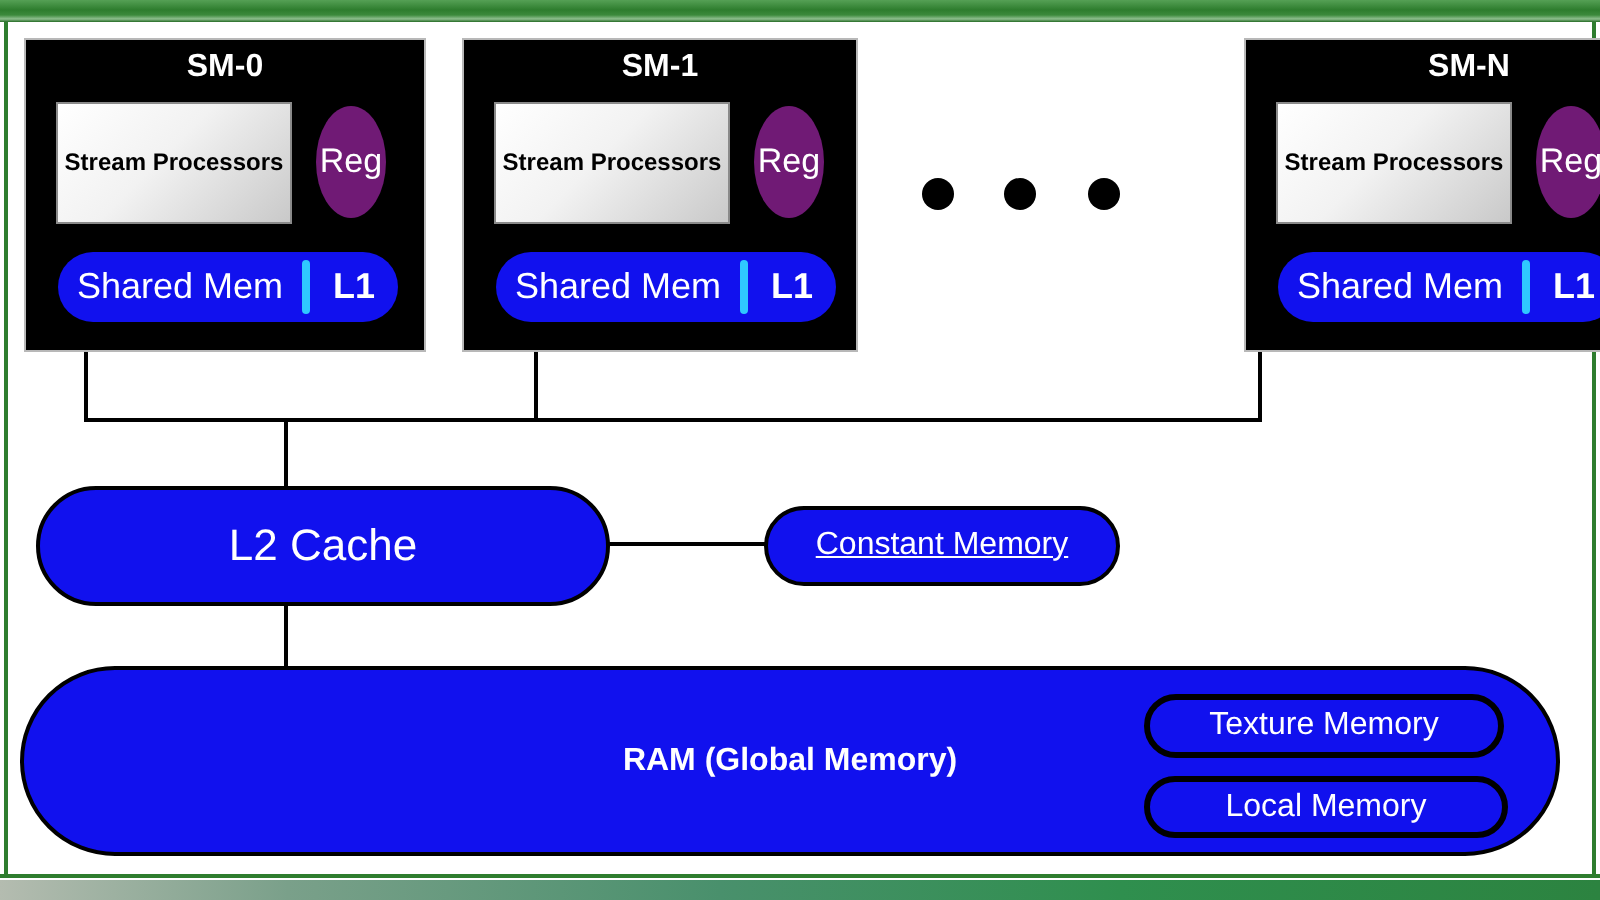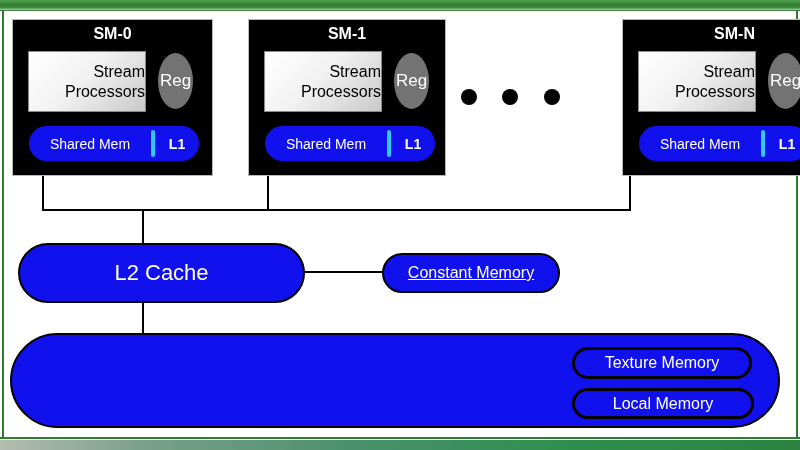--- a/index.html
+++ b/index.html
@@ -15,27 +15,27 @@
   .border-bottom-line{position:absolute;left:0;top:437px;width:800px;height:2px;background:#2e7d2e;}
   .border-bottom-strip{position:absolute;left:0;top:440px;width:800px;height:10px;
     background:linear-gradient(90deg,#b4bcb0 0%,#7aa08a 18%,#49906c 45%,#2f8f4e 70%,#2c8340 100%);}
   
   .sm-box{position:absolute;top:19px;height:157px;background:#000;border:1px solid #b8b8b8;box-sizing:border-box;}
   .sm-title{position:absolute;left:0;top:5px;width:100%;text-align:center;
     color:#fff;font-size:16px;font-weight:bold;}
   .sp-box{position:absolute;left:15px;top:31px;width:118px;height:61px;
     background:linear-gradient(135deg,#ffffff 0%,#f2f2f2 45%,#c9c9c9 100%);
     border:1px solid #8a8a8a;box-sizing:border-box;
-    display:flex;align-items:center;justify-content:center;text-align:right;
-    color:#000;font-size:16px;line-height:1.25;}
+    display:flex;align-items:center;justify-content:center;text-align:center;
+    color:#000;font-size:12px;line-height:1.25;font-weight:bold;}
   .reg-ellipse{position:absolute;left:145px;top:33px;width:35px;height:56px;border-radius:50%;
-    background:#737373;color:#fff;font-size:17px;
+    background:#701a75;color:#fff;font-size:17px;
     display:flex;align-items:center;justify-content:center;}
   .mem-pill{position:absolute;left:16px;top:106px;width:170px;height:35px;border-radius:18px;
-    background:#1111ee;color:#fff;font-size:14px;
+    background:#1111ee;color:#fff;font-size:18px;
     display:flex;align-items:center;}
   .mem-shared{flex:1;text-align:center;}
   .mem-divider{width:4px;height:27px;background:#2fc8ff;border-radius:2px;}
   .mem-l1{width:44px;text-align:center;font-weight:bold;}
   
   .dot{position:absolute;top:89px;width:16px;height:16px;border-radius:50%;background:#000;}
   
   .line{position:absolute;background:#000;}
   
   .pill{position:absolute;background:#1111ee;border:2px solid #000;box-sizing:border-box;
@@ -64,21 +64,21 @@
     <div class="sm-title">SM-0</div>
     <div class="sp-box">Stream Processors</div>
     <div class="reg-ellipse">Reg</div>
     <div class="mem-pill">
       <span class="mem-shared">Shared Mem</span>
       <span class="mem-divider"></span>
       <span class="mem-l1">L1</span>
     </div>
   </div>
 
-  <div class="sm-box" style="left:248px;width:198px;">
+  <div class="sm-box" style="left:231px;width:198px;">
     <div class="sm-title">SM-1</div>
     <div class="sp-box">Stream Processors</div>
     <div class="reg-ellipse">Reg</div>
     <div class="mem-pill">
       <span class="mem-shared">Shared Mem</span>
       <span class="mem-divider"></span>
       <span class="mem-l1">L1</span>
     </div>
   </div>
 
@@ -103,17 +103,18 @@
   <div class="line" style="left:42px;top:209px;width:589px;height:2px;"></div>
   <div class="line" style="left:142px;top:211px;width:2px;height:33px;"></div>
   <div class="line" style="left:142px;top:302px;width:2px;height:32px;"></div>
   <div class="line" style="left:304px;top:271px;width:79px;height:2px;"></div>
 
   <div class="pill l2">L2 Cache</div>
 
   <div class="pill const">Constant Memory</div>
 
   <div class="pill ram">
+    <span>RAM (Global Memory)</span>
     <div class="inner-oval texture">Texture Memory</div>
     <div class="inner-oval local">Local Memory</div>
   </div>
 
 </div>
 
 </body></html>

